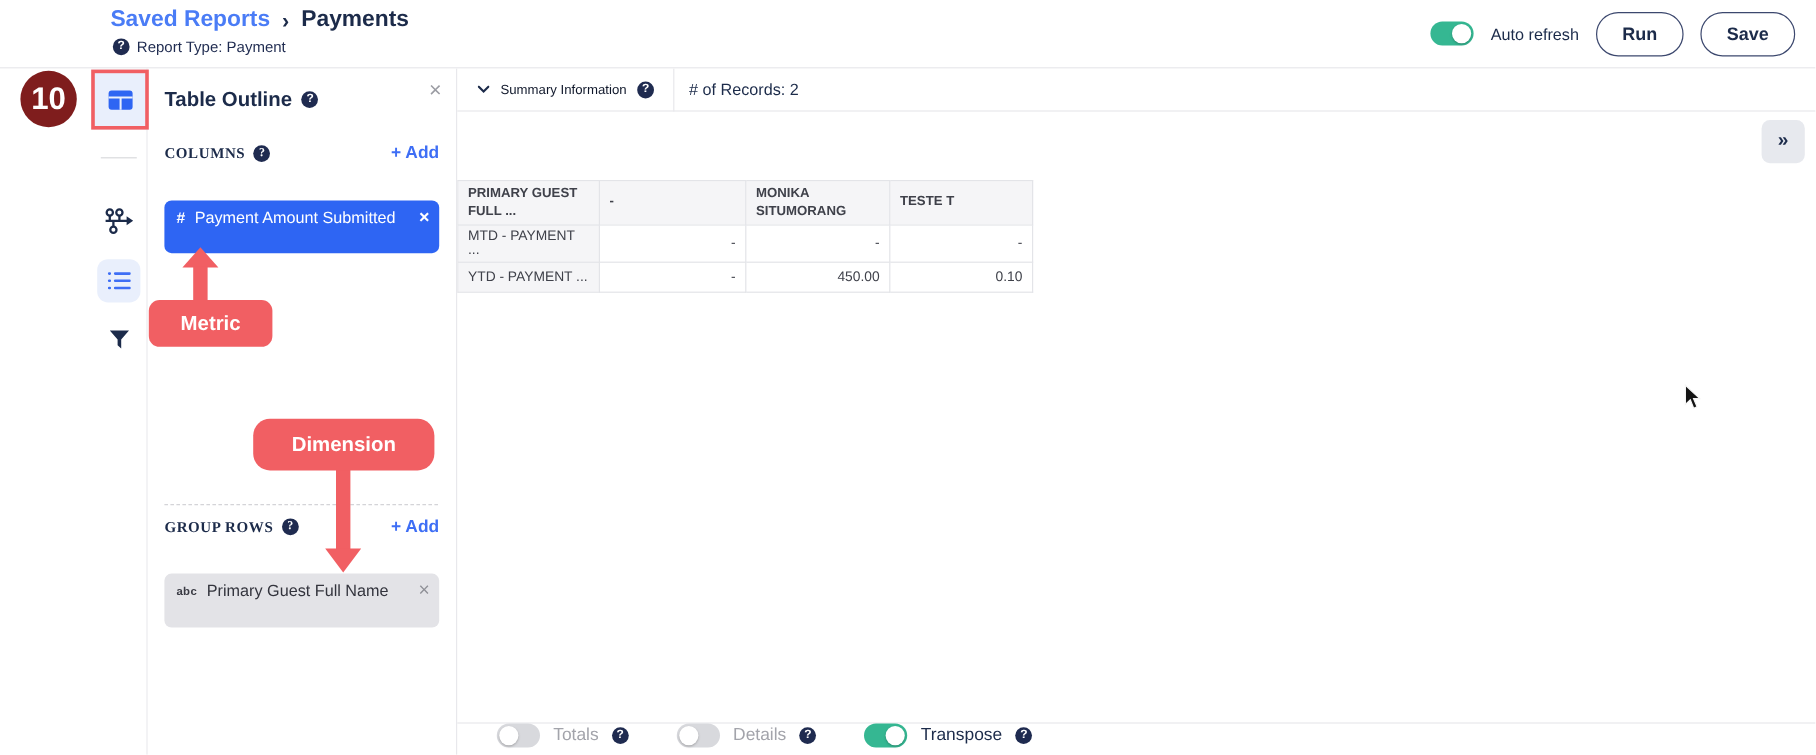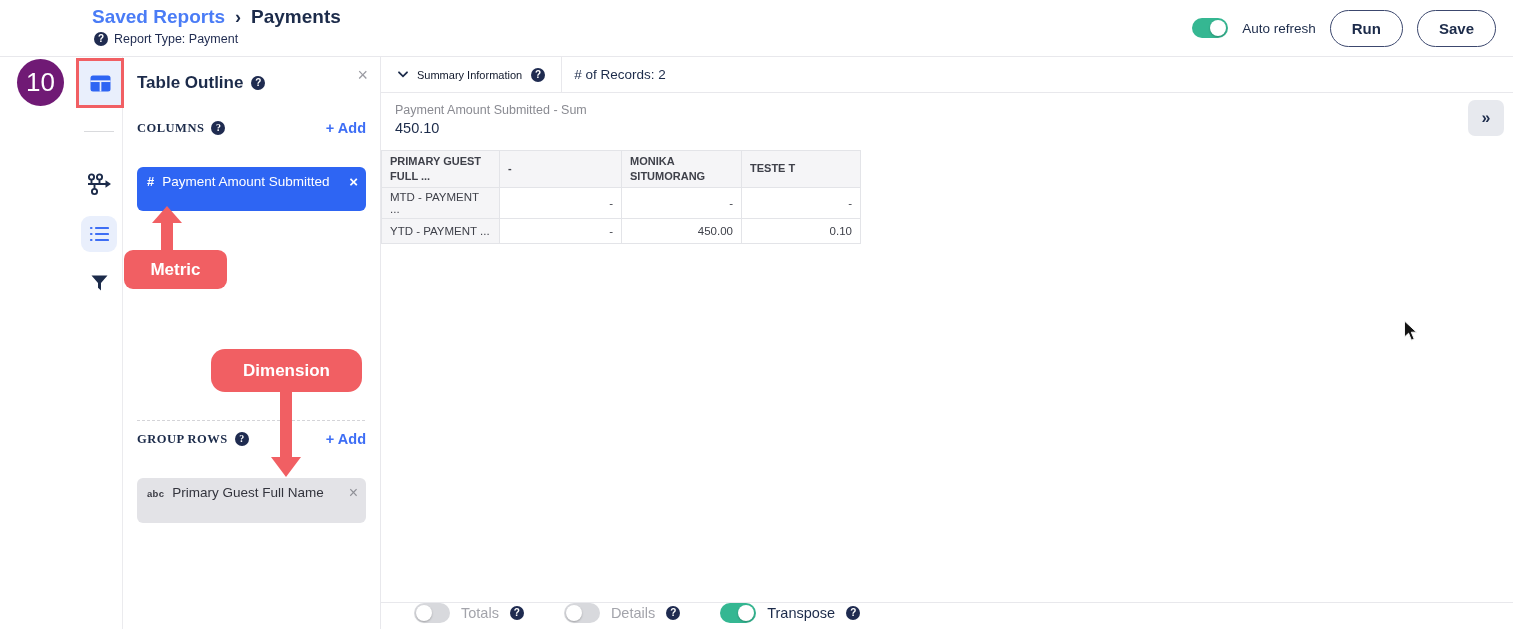--- a/index.html
+++ b/index.html
@@ -45,21 +45,21 @@
   .rail-icon { position:absolute; left:0; width:48px; display:flex; justify-content:center;
                cursor:pointer; }
   .rail-icon.flow { top:116px; }
   .rail-list-btn { position:absolute; left:6px; top:159px; width:36px; height:36px;
                    border-radius:9px; background:#e9effc; display:flex; align-items:center;
                    justify-content:center; cursor:pointer; }
   .rail-icon.filter { top:218px; }
 
   
   .step-badge { position:absolute; left:17px; top:59px; width:47px; height:47px; border-radius:50%;
-                background:#701a75; color:#fff; font-size:26px; font-weight:400;
+                background:#7f1d1d; color:#fff; font-size:26px; font-weight:700;
                 display:flex; align-items:center; justify-content:center; z-index:10; }
 
   
   .panel { position:absolute; left:123px; top:57px; bottom:0; width:258px; background:#fff;
            border-right:1px solid #e8e8ec; z-index:1; }
   .panel-title-row { position:absolute; left:14px; top:16px; display:flex; align-items:center; gap:8px; }
   .panel-title { font-size:17px; font-weight:600; color:#1c2b4a; }
   .panel-close { position:absolute; right:12px; top:8px; font-size:18px; color:#9b9ca3; cursor:pointer; }
   .section-row { position:absolute; left:14px; right:14px; display:flex; align-items:center;
                  justify-content:space-between; }
@@ -242,24 +242,20 @@
       <svg width="10" height="7" viewBox="0 0 10 7" fill="none" stroke="#1c2b4a" stroke-width="1.8" stroke-linecap="round">
         <path d="M1 1.3 L5 5.3 L9 1.3"></path>
       </svg>
       <span class="summary-title">Summary Information</span>
       <span class="help">?</span>
     </div>
     <span class="summary-vdiv"></span>
     <span class="records"># of Records: 2</span>
   </div>
 
-  <div class="metric-summary">
-    <div class="name">Payment Amount Submitted - Sum</div>
-    <div class="value">450.10</div>
-  </div>
 
   <button class="expand-btn">
     <span>»</span>
   </button>
 
   <table class="data-table">
     <colgroup>
         <col class="c0">
         <col class="c1">
         <col class="c2">

